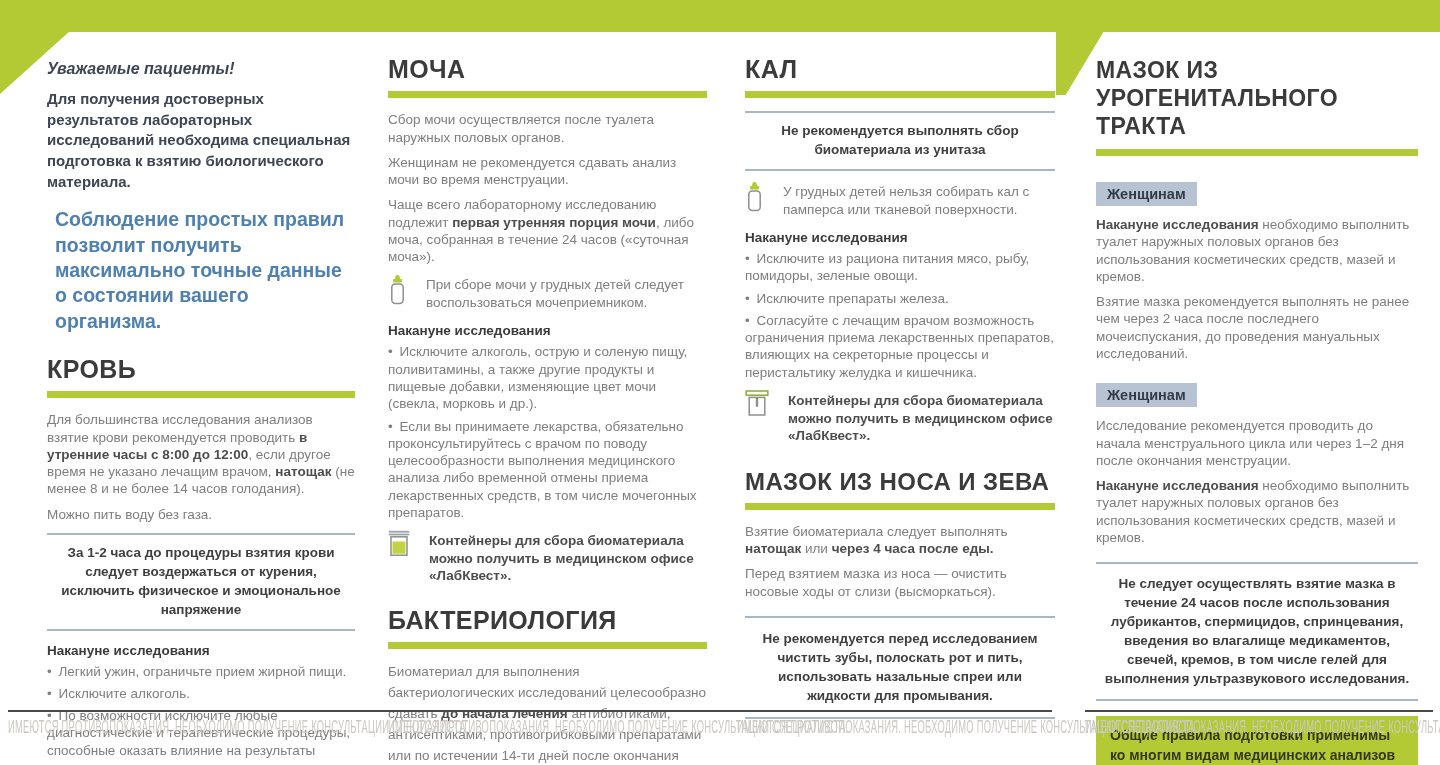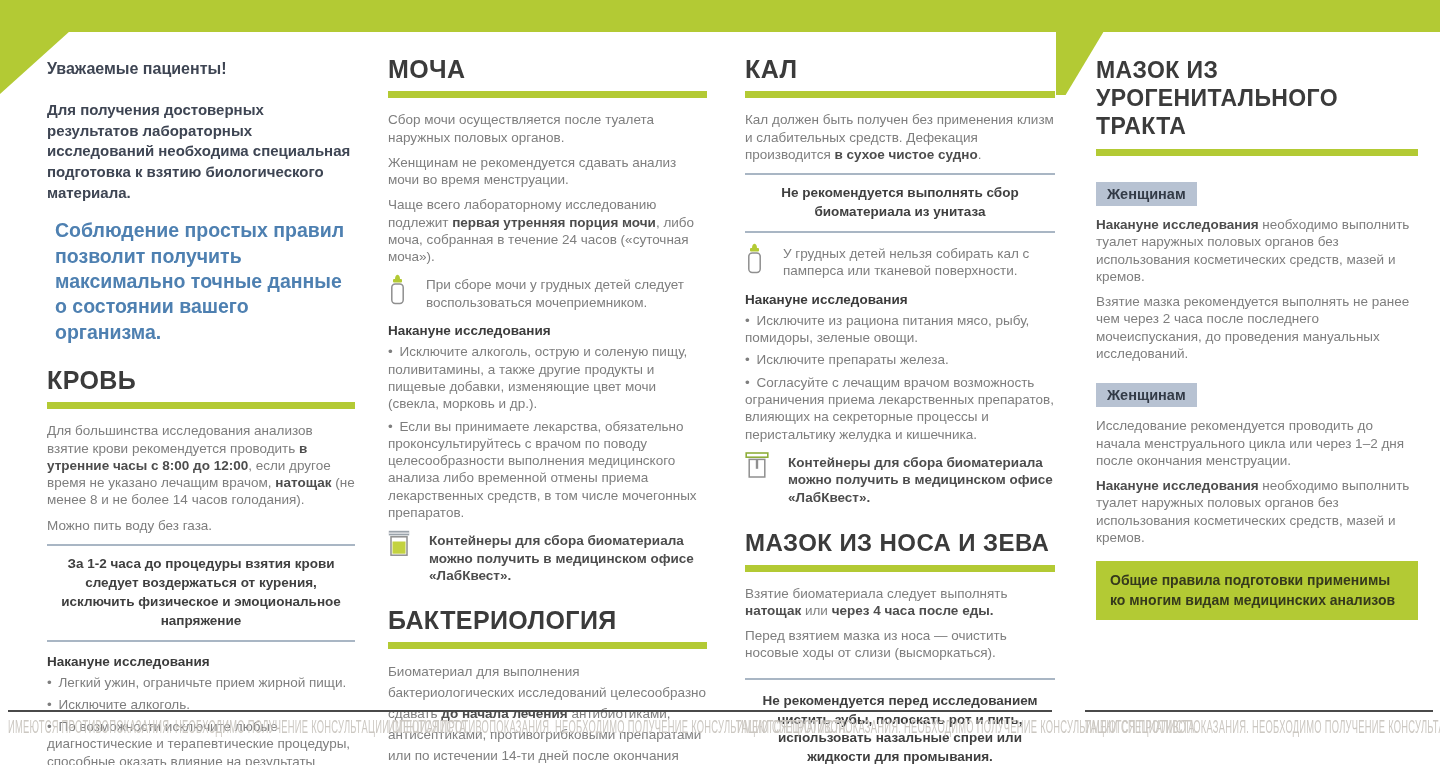--- a/index.html
+++ b/index.html
@@ -24,21 +24,21 @@
     clip-path:polygon(0 0,100% 0,0 100%);}
   .wedge-right{position:absolute;left:1056px;top:31px;width:48px;height:64px;background:var(--green);
     clip-path:polygon(0 0,100% 0,20% 100%,0 100%);}
   
   .col{position:absolute;}
   #col1{left:47px;top:60px;width:308px;}
   #col2{left:388px;top:56px;width:319px;}
   #col3{left:745px;top:56px;width:310px;}
   #col4{left:1096px;top:56px;width:322px;}
   
-  .greeting{font-size:16px;font-weight:bold;color:#3e4553;margin:0 0 22px;}
+  .greeting{font-size:16px;font-weight:bold;color:#3e4553;margin:0 0 11px;font-style:italic;}
   .lead{font-size:15px;font-weight:bold;color:#3e4553;line-height:1.38;margin:0 0 15px;}
   .blue-lead{font-size:19.5px;font-weight:bold;color:var(--blue);line-height:1.3;margin:0 8px 22px;}
   h2.sec{font-size:25px;font-weight:bold;color:var(--dark);margin:0;letter-spacing:.4px;line-height:1.05;}
   h2.sec.small{font-size:23px;line-height:1.22;}
   .bar{height:7px;background:var(--green);margin:9px 0 13px;}
   p.body{font-size:13.5px;line-height:1.28;color:var(--body);margin:0 0 8px;}
   p.body b{color:var(--bold);}
   .subhead{font-size:13.5px;font-weight:bold;color:var(--dark);margin:12px 0 5px;}
   p.bullet{margin:0 0 5px;}
   p.bullet::before{content:"\2022\2002";}
@@ -120,21 +120,20 @@
   </div>
 
   <h2 class="sec" style="margin-top:22px">БАКТЕРИОЛОГИЯ</h2>
   <div class="bar"></div>
   <p class="body" style="line-height:1.55"><span>Биоматериал для выполнения бактериологических исследований целесообразно сдавать </span><b>до начала лечения</b><span> антибиотиками, антисептиками, противогрибковыми препаратами или по истечении 14-ти дней после окончания приема препаратов.</span></p>
 </div>
 
 <div class="col" id="col3">
   <h2 class="sec">КАЛ</h2>
   <div class="bar"></div>
-  <p class="body"><span>Кал должен быть получен без применения клизм и слабительных средств. Дефекация производится </span><b>в сухое чистое судно</b><span>.</span></p>
   <div class="rulebox">Не рекомендуется выполнять сбор биоматериала из унитаза</div>
 
   <div class="icon-note">
     <span class="ic">
       <svg width="19" height="31" viewBox="0 0 19 31">
         <path d="M7 5 C7 2.2 8.5 0.8 9.5 0.8 C10.5 0.8 12 2.2 12 5 Z" fill="#b3ca34"></path>
         <rect x="5" y="5" width="9" height="3.4" rx="1" fill="#b3ca34"></rect>
         <rect x="3.8" y="10" width="11.4" height="19.5" rx="3.4" fill="none" stroke="#8f8f8f" stroke-width="1.5"></rect>
       </svg>
     </span>
@@ -169,20 +168,21 @@
   <div class="bar"></div>
 
   <div class="badge">Женщинам</div>
   <p class="body"><b>Накануне исследования</b><span> необходимо выполнить туалет наружных половых органов без использования косметических средств, мазей и кремов.</span></p>
   <p class="body">Взятие мазка рекомендуется выполнять не ранее чем через 2 часа после последнего мочеиспускания, до проведения мануальных исследований.</p>
 
   <div class="badge">Женщинам</div>
   <p class="body">Исследование рекомендуется проводить до начала менструального цикла или через 1–2 дня после окончания менструации.</p>
   <p class="body"><b>Накануне исследования</b><span> необходимо выполнить туалет наружных половых органов без использования косметических средств, мазей и кремов.</span></p>
 
+  <div class="rulebox" style="margin-top:16px;padding:11px 2px">Не следует осуществлять взятие мазка в течение 24 часов после использования лубрикантов, спермицидов, спринцевания, введения во влагалище медикаментов, свечей, кремов, в том числе гелей для выполнения ультразвукового исследования.</div>
 
   <div class="greenbox">Общие правила подготовки применимы ко многим видам медицинских анализов</div>
 
   
 
   
 </div>
 
 <div class="footline fl-left"></div>
 <div class="footline fl-right"></div>

